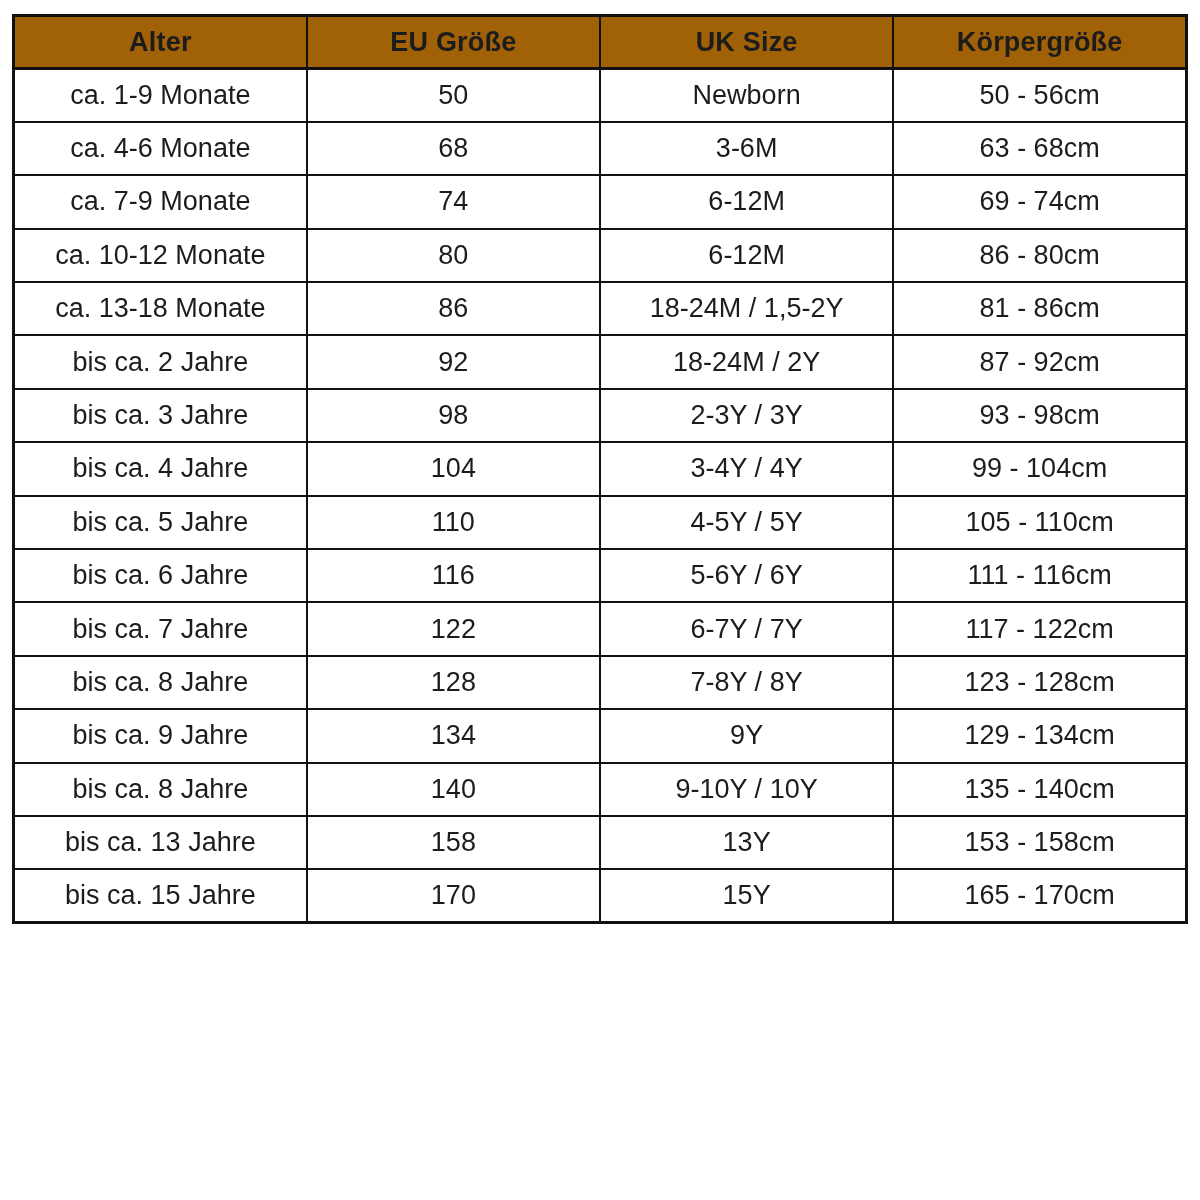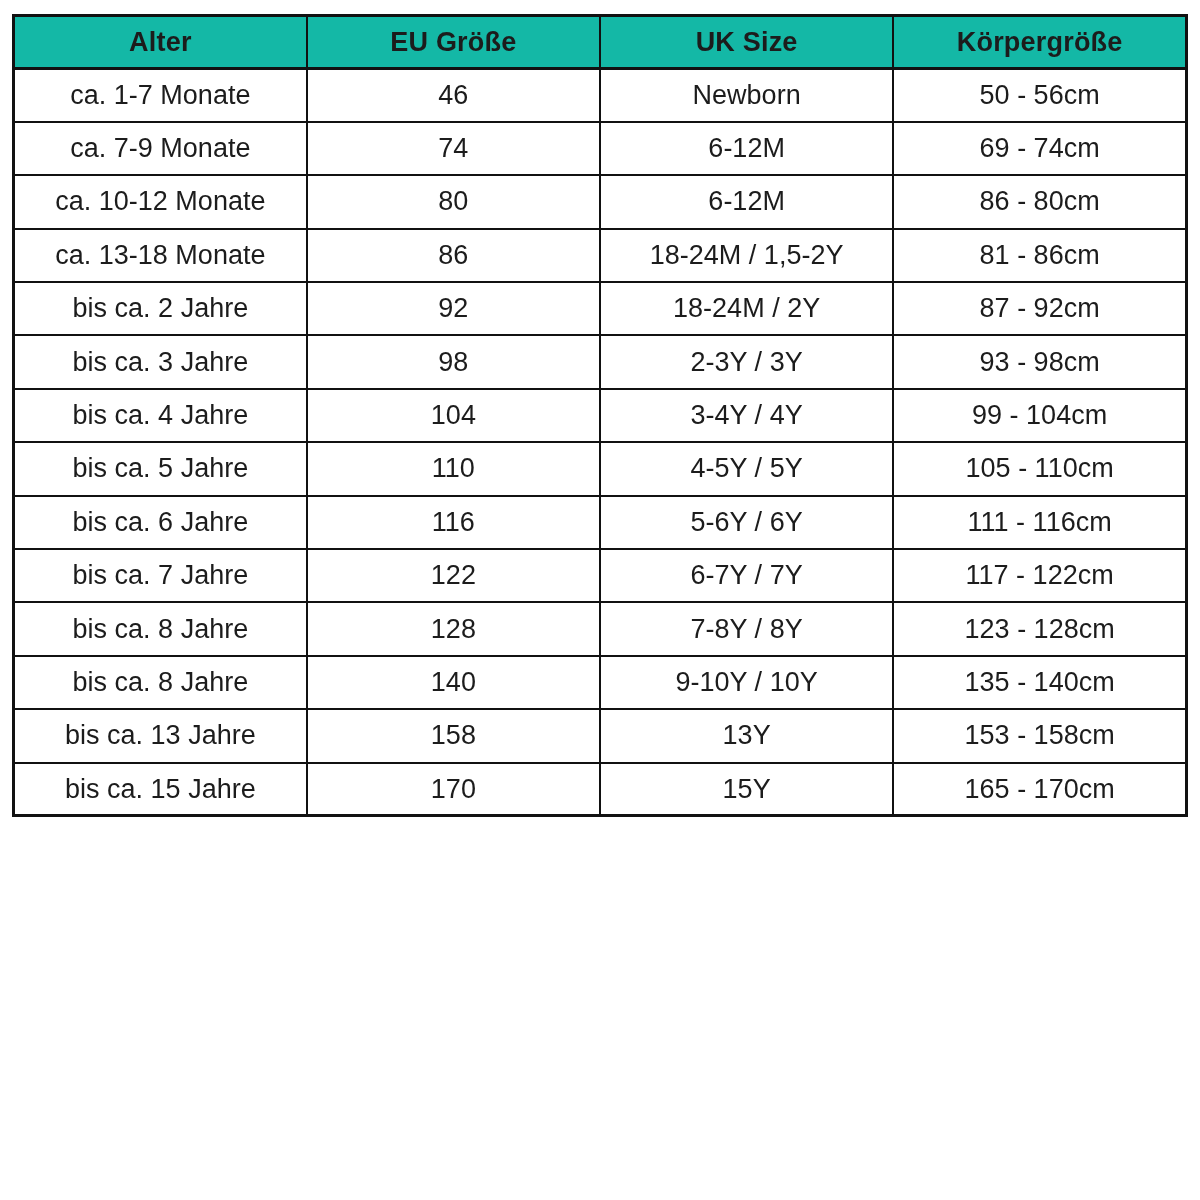--- a/index.html
+++ b/index.html
@@ -18,21 +18,21 @@
     background: #ffffff;
   }
   table.size-chart {
     width: 100%;
     border-collapse: collapse;
     table-layout: fixed;
     border: 3px solid #111111;
     color: #1c1c1c;
   }
   table.size-chart th {
-    background: #14b8a6;
+    background: #a16207;
     font-weight: bold;
     font-size: 27px;
     height: 53px;
     box-sizing: border-box;
     border: 2px solid #111111;
     border-bottom-width: 3px;
     vertical-align: middle;
     padding: 0 6px;
     letter-spacing: 0.2px;
   }
@@ -57,27 +57,33 @@
     <thead>
       <tr>
         <th>Alter</th>
         <th>EU Größe</th>
         <th>UK Size</th>
         <th>Körpergröße</th>
       </tr>
     </thead>
     <tbody>
   <tr>
-    <td>ca. 1-7 Monate</td>
-    <td>46</td>
+    <td>ca. 1-9 Monate</td>
+    <td>50</td>
     <td>Newborn</td>
     <td>50 - 56cm</td>
   </tr>
 
 
+  <tr>
+    <td>ca. 4-6 Monate</td>
+    <td>68</td>
+    <td>3-6M</td>
+    <td>63 - 68cm</td>
+  </tr>
 
   <tr>
     <td>ca. 7-9 Monate</td>
     <td>74</td>
     <td>6-12M</td>
     <td>69 - 74cm</td>
   </tr>
 
   <tr>
     <td>ca. 10-12 Monate</td>
@@ -135,20 +141,26 @@
     <td>117 - 122cm</td>
   </tr>
 
   <tr>
     <td>bis ca. 8 Jahre</td>
     <td>128</td>
     <td>7-8Y / 8Y</td>
     <td>123 - 128cm</td>
   </tr>
 
+  <tr>
+    <td>bis ca. 9 Jahre</td>
+    <td>134</td>
+    <td>9Y</td>
+    <td>129 - 134cm</td>
+  </tr>
 
   <tr>
     <td>bis ca. 8 Jahre</td>
     <td>140</td>
     <td>9-10Y / 10Y</td>
     <td>135 - 140cm</td>
   </tr>
 
 
 

